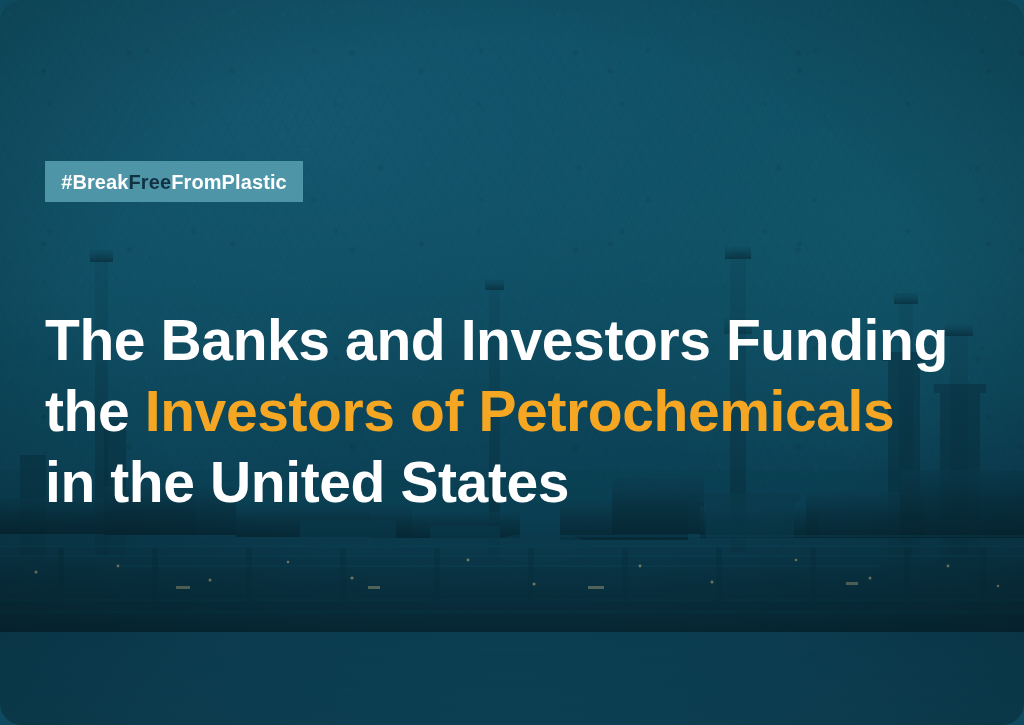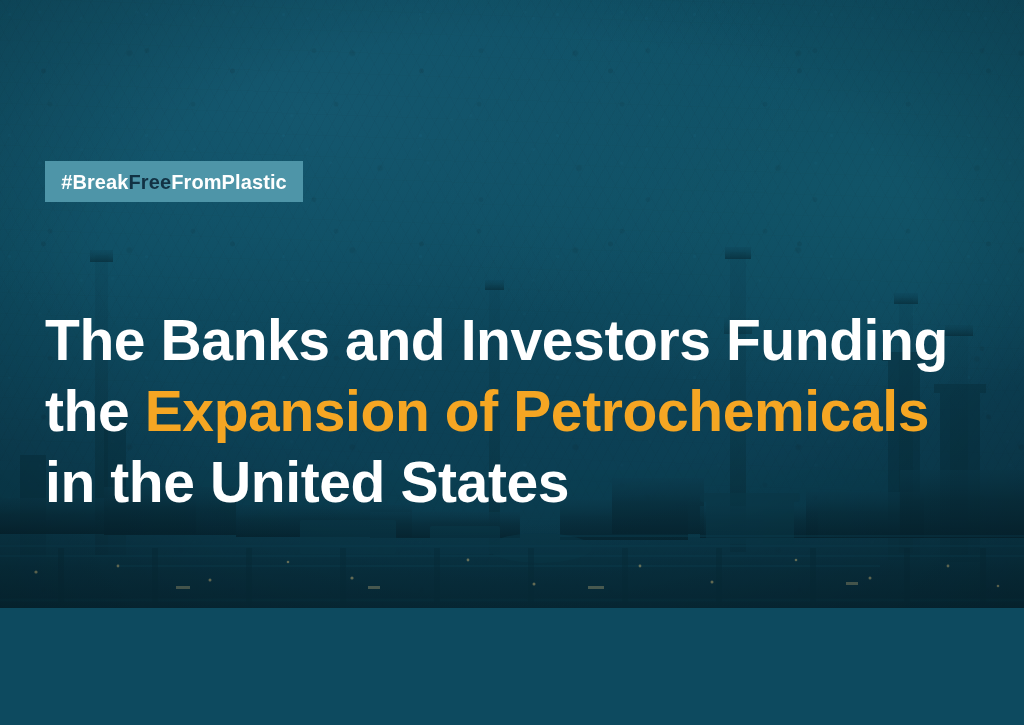--- a/index.html
+++ b/index.html
@@ -7,23 +7,24 @@
 
   html, body {
     width:1024px; height:725px;
     overflow:hidden;
     background:#0d4a5f;
     font-family:"Liberation Sans", sans-serif;
   }
 
   #cover {
     position:relative;
-    width:1024px; height:608px;
+    width:1024px; height:725px;
     overflow:hidden;
     background:#14532d;
+    border-radius:22px;
   }
 
   
   .bg-base {
     position:absolute; inset:0;
     background:
       radial-gradient(ellipse 70% 55% at 30% 18%, #14576e 0%, rgba(20,87,110,0) 70%),
       radial-gradient(ellipse 60% 50% at 85% 30%, #115468 0%, rgba(17,84,104,0) 72%),
       linear-gradient(176deg, #0f5167 0%, #0e4d62 38%, #0c4156 66%, #0a3a4d 100%);
   }
@@ -249,18 +250,18 @@
 
   <div class="content">
 
     <div class="badge">
       <span class="badge-text"><span class="w">#Break</span><span class="d">Free</span><span class="w">FromPlastic</span></span>
     </div>
 
 
     <div class="headline">
       <span class="line">The Banks and Investors Funding</span>
-      <span class="line"><span>the </span><span class="hl-orange">Expansion of Petrochemicals</span></span>
+      <span class="line"><span>the </span><span class="hl-orange">Investors of Petrochemicals</span></span>
       <span class="line">in the United States</span>
     </div>
 
   </div>
 </div>
 
 </body></html>

